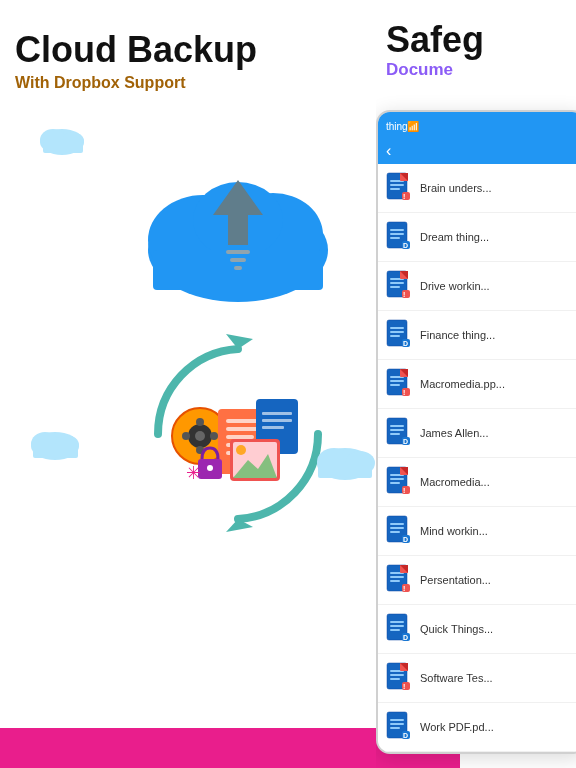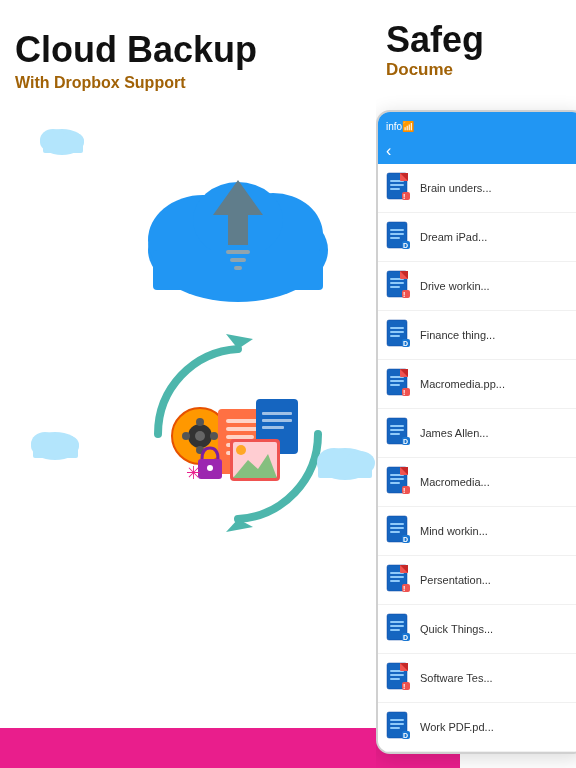--- a/index.html
+++ b/index.html
@@ -84,21 +84,21 @@
     .right-title {
       font-size: 36px;
       font-weight: 800;
       color: #111111;
       line-height: 1.1;
     }
 
     .right-subtitle {
       font-size: 17px;
       font-weight: 600;
-      color: #a16207;
+      color: #8b5cf6;
     }
 
     
     .ipad-mockup {
       position: absolute;
       top: 110px;
       right: -10px;
       width: 210px;
       background: #f0f0f0;
       border-radius: 14px;
@@ -256,21 +256,21 @@
 
 <div class="right-panel">
   <div class="right-header">
     <div class="right-title">Safeg</div>
     <div class="right-subtitle">Docume</div>
   </div>
 
   <div class="ipad-mockup">
 
     <div class="ipad-statusbar">
-      <span style="font-size:10px;">info </span>
+      <span style="font-size:10px;">thing </span>
       <span style="font-size:10px;">📶</span>
       <span style="flex:1;"></span>
     </div>
 
     <div style="background:#2196f3; padding:2px 8px 4px 8px;">
       <span style="color:white; font-size:16px;">‹</span>
     </div>
 
     <div class="file-list" id="file-list-container">
     <div class="file-item">
@@ -291,21 +291,21 @@
           <div class="file-icon-wrap"><svg width="26" height="30" viewBox="0 0 26 30">
     <rect x="1" y="1" width="20" height="26" rx="2" fill="#1565c0"></rect>
     <rect x="1" y="1" width="20" height="26" rx="2" fill="none" stroke="#0d47a1" stroke-width="0.5"></rect>
     <rect x="4" y="8" width="14" height="2" rx="1" fill="#90caf9"></rect>
     <rect x="4" y="12" width="14" height="2" rx="1" fill="#90caf9"></rect>
     <rect x="4" y="16" width="10" height="2" rx="1" fill="#90caf9"></rect>
 
     <rect x="16" y="20" width="8" height="8" rx="2" fill="#1976d2"></rect>
     <text x="17" y="27" font-size="7" fill="white" font-weight="bold">D</text>
   </svg></div>
-          <span class="file-name">Dream iPad...</span>
+          <span class="file-name">Dream thing...</span>
         </div>
         <div class="file-item">
           <div class="file-icon-wrap"><svg width="26" height="30" viewBox="0 0 26 30">
     <rect x="1" y="1" width="20" height="26" rx="2" fill="#1565c0"></rect>
     <rect x="1" y="1" width="20" height="26" rx="2" fill="none" stroke="#0d47a1" stroke-width="0.5"></rect>
     <rect x="4" y="8" width="14" height="2" rx="1" fill="#90caf9"></rect>
     <rect x="4" y="12" width="14" height="2" rx="1" fill="#90caf9"></rect>
     <rect x="4" y="16" width="10" height="2" rx="1" fill="#90caf9"></rect>
     <rect x="14" y="1" width="8" height="8" rx="1" fill="#ef5350"></rect>
               <polygon points="14,1 22,1 22,9" fill="#c62828"></polygon>

